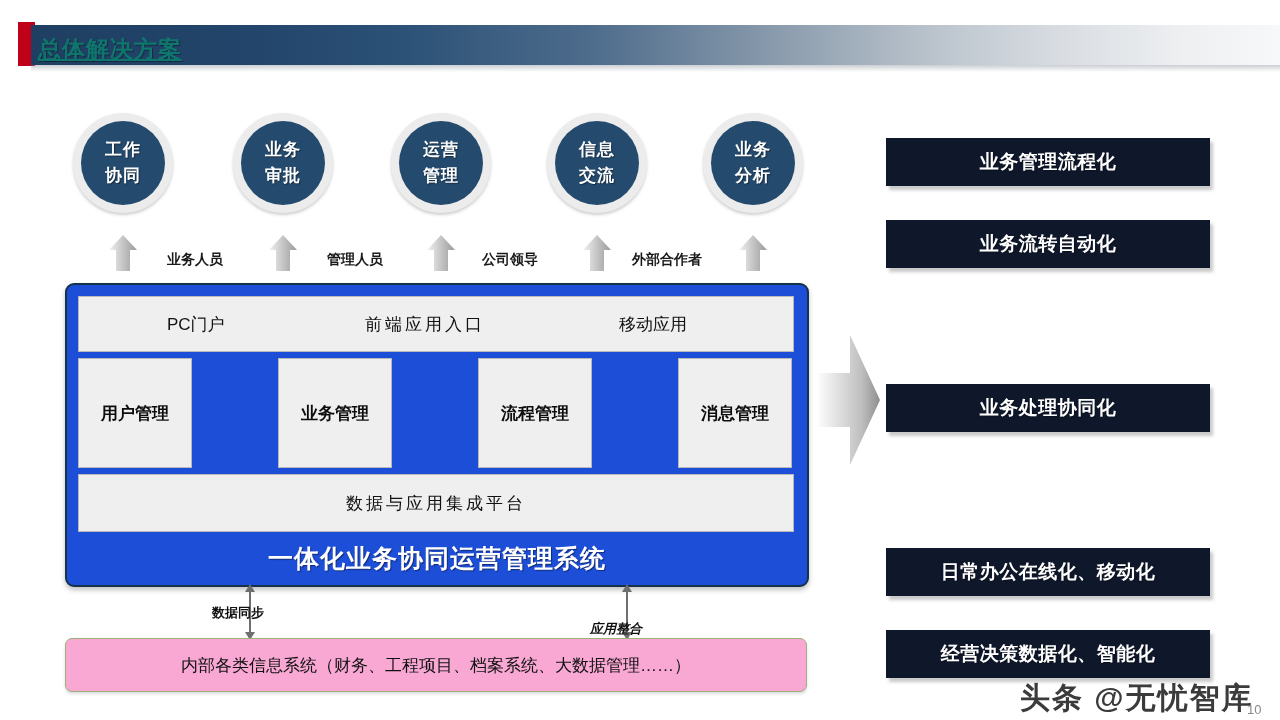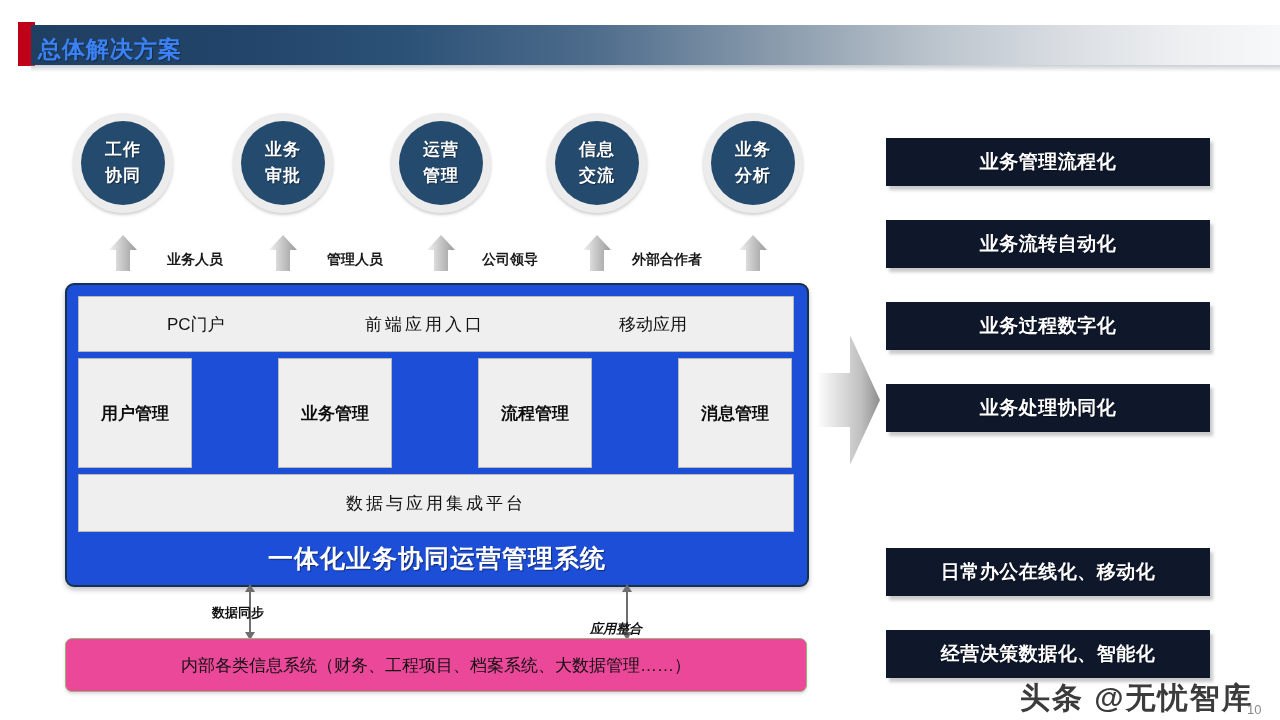--- a/index.html
+++ b/index.html
@@ -61,24 +61,25 @@
     width: 1249px;
     height: 7px;
     background: linear-gradient(to bottom, rgba(130,140,150,0.42), rgba(255,255,255,0));
   }
   .header-title {
     position: absolute;
     left: 38px;
     top: 12px;
     font-size: 23px;
     font-weight: bold;
-    color: #3b82f6;
+    color: #0f766e;
     letter-spacing: 1px;
     text-shadow: 1px 1px 1px rgba(0,0,0,0.35);
     white-space: nowrap;
+    text-decoration: underline;
   }
 
   
   .circle {
     position: absolute;
     width: 100px;
     height: 100px;
     border-radius: 50%;
     background: #ECECEC;
     box-shadow: 0 2px 3px rgba(120,120,120,0.35);
@@ -219,21 +220,21 @@
     white-space: nowrap;
   }
 
   
   .green-box {
     position: absolute;
     left: 65px;
     top: 638px;
     width: 740px;
     height: 52px;
-    background: #ec4899;
+    background: #f9a8d4;
     border: 1px solid #9BB27B;
     border-radius: 7px;
     display: flex;
     align-items: center;
     justify-content: center;
     box-shadow: 0 2px 3px rgba(140,140,140,0.3);
   }
   .green-box span {
     font-size: 17px;
     color: #111111;
@@ -418,21 +419,20 @@
           <stop offset="70%" stop-color="#BFBFBF"></stop>
           <stop offset="100%" stop-color="#8E8E8E"></stop>
         </linearGradient>
       </defs>
       <polygon points="0,38 32,38 32,0 62,65 32,130 32,92 0,92" fill="url(#bigg)"></polygon>
     </svg>
   </div>
 
   <div class="blue-bar" style="top:138px;">业务管理流程化</div>
   <div class="blue-bar" style="top:220px;">业务流转自动化</div>
-  <div class="blue-bar" style="top:302px;">业务过程数字化</div>
   <div class="blue-bar" style="top:384px;">业务处理协同化</div>
   <div class="blue-bar" style="top:548px;">日常办公在线化、移动化</div>
   <div class="blue-bar" style="top:630px;">经营决策数据化、智能化</div>
 
   <div class="watermark">头条 @无忧智库</div>
   <div class="page-no">10</div>
 
 </div>
 
 </body></html>

